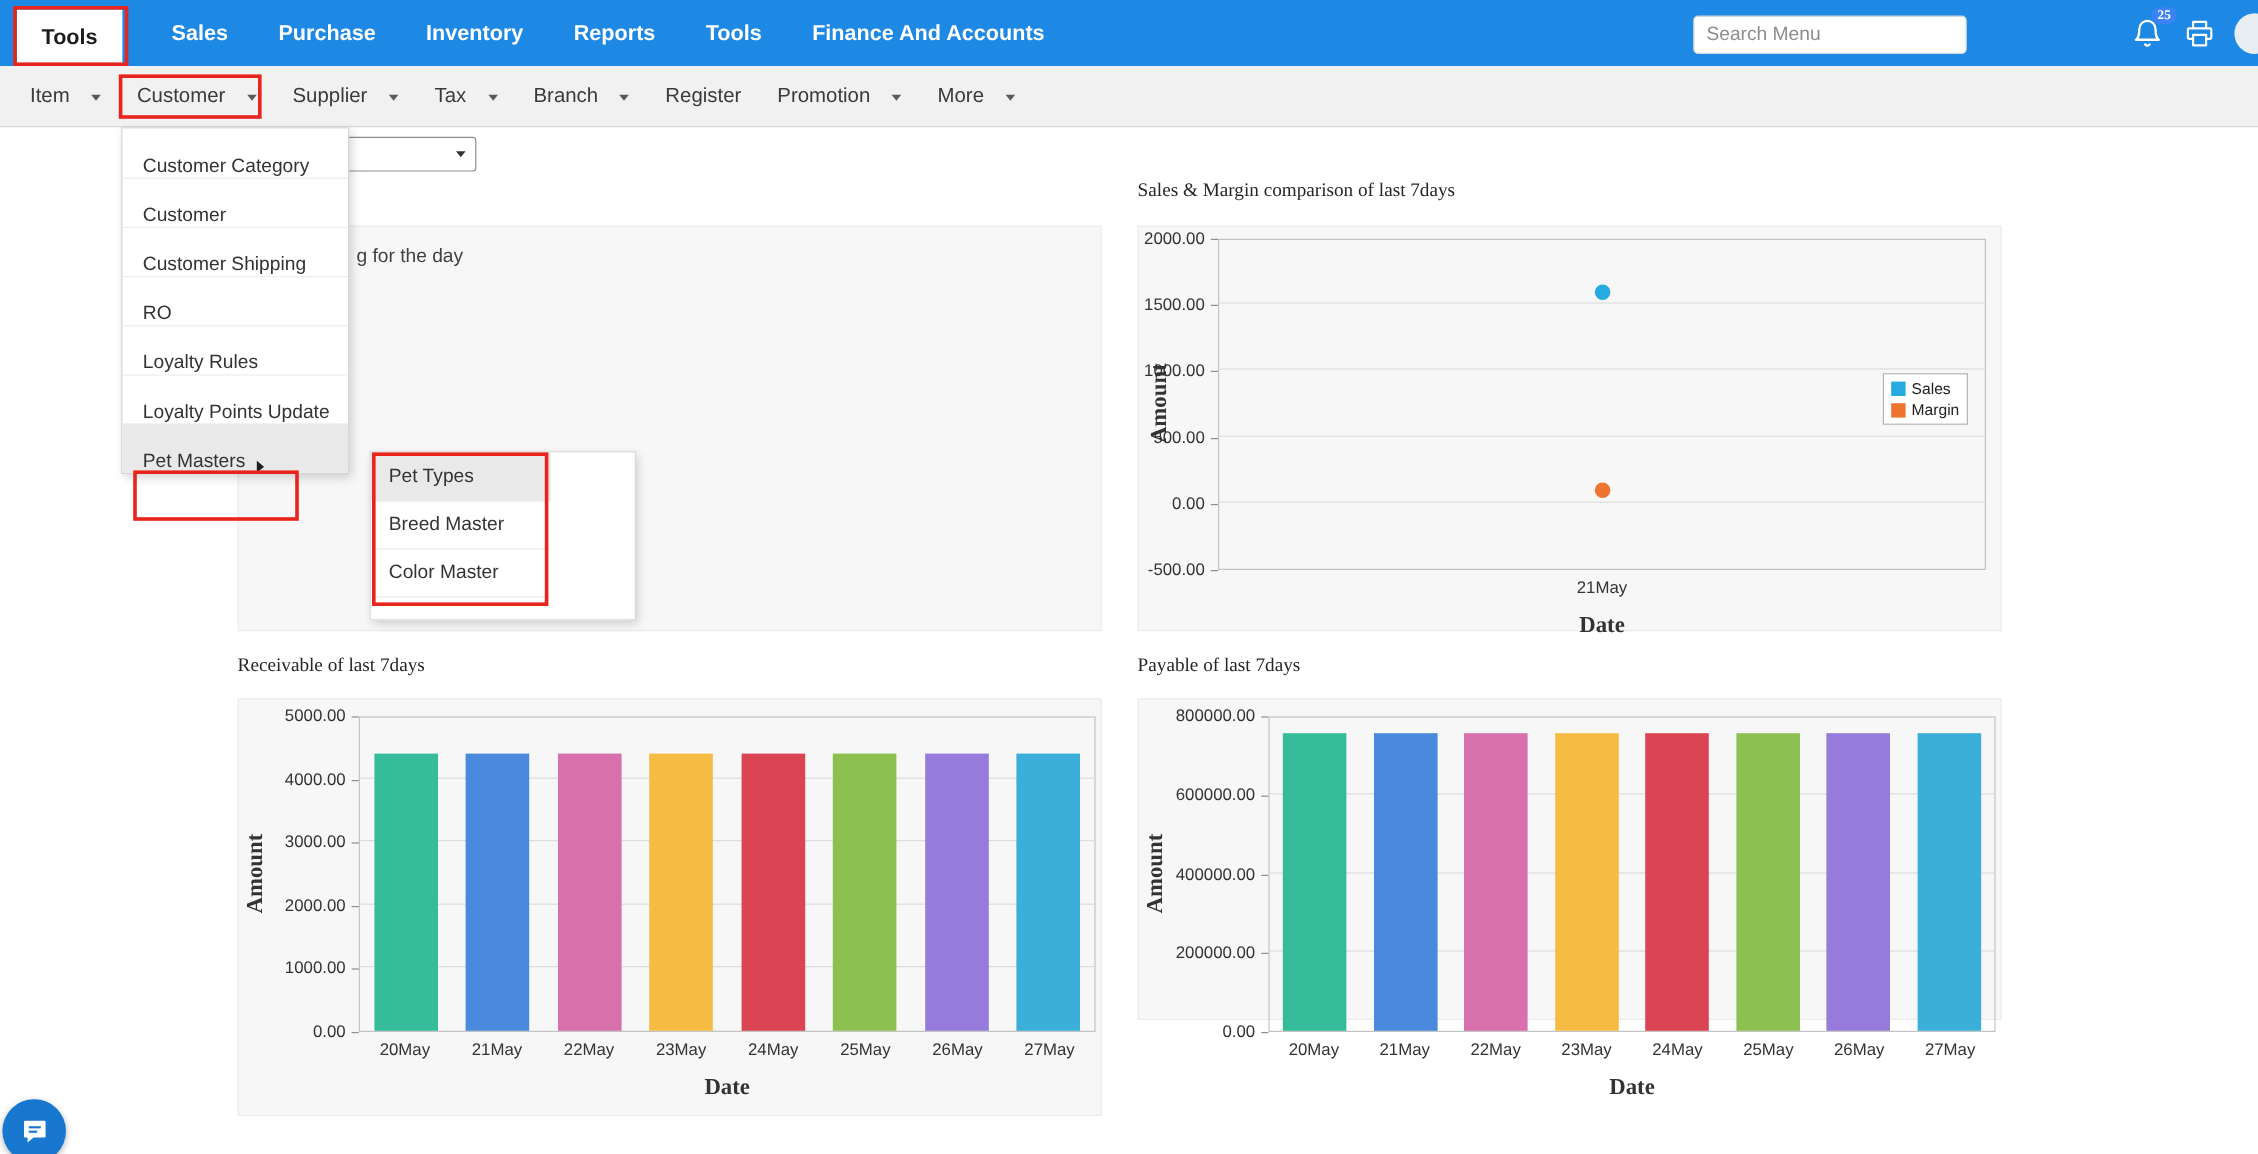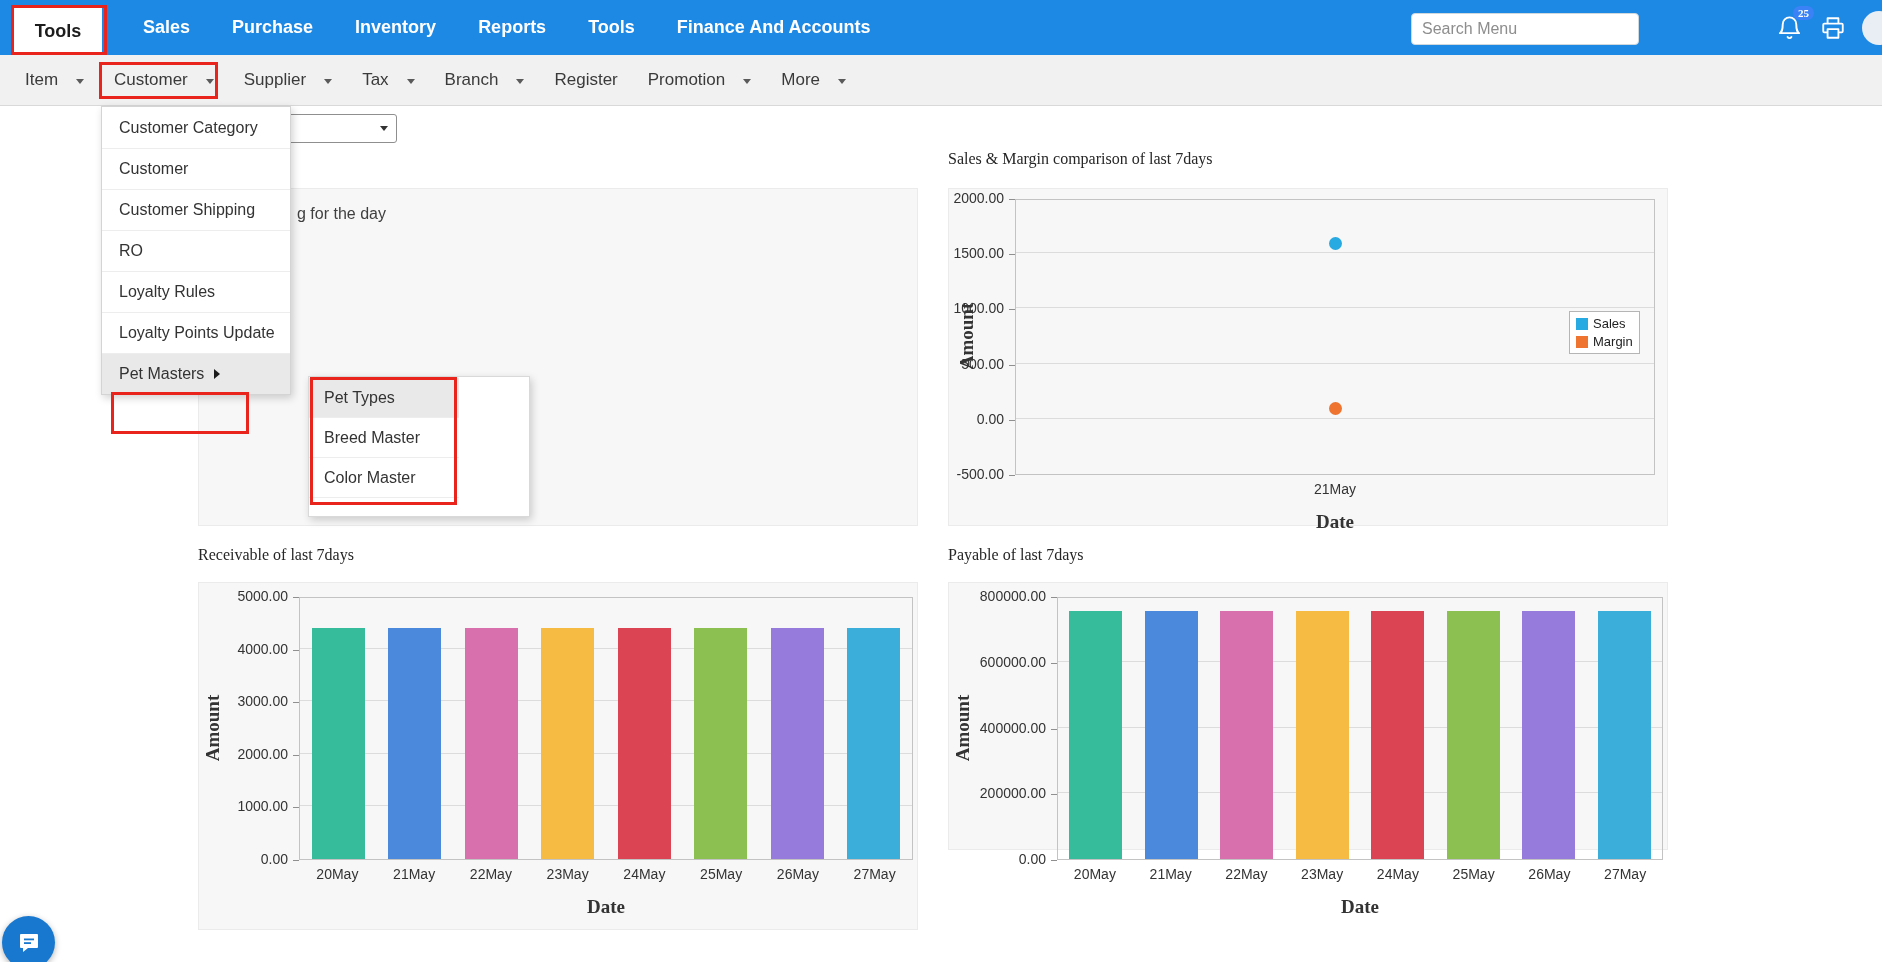--- a/index.html
+++ b/index.html
@@ -27,21 +27,21 @@
   
   .menubar{position:absolute;left:0;top:55px;width:1882px;height:51px;background:#f1f1f1;
     border-bottom:1px solid #d9d9d9;display:flex;align-items:center;padding-left:25px;gap:30px;z-index:9;}
   .mb-item{font-size:17px;color:#3a3a3a;display:flex;align-items:center;gap:18px;cursor:pointer;white-space:nowrap;}
   .caret{width:0;height:0;border-left:4.5px solid transparent;border-right:4.5px solid transparent;
     border-top:5.5px solid #5a5a5a;margin-top:2px;}
 
   
   .dropdown{position:absolute;left:101px;top:106px;width:190px;background:#fff;
     border:1px solid #d4d4d4;box-shadow:2px 3px 8px rgba(0,0,0,.18);z-index:20;}
-  .dd-item{height:41px;display:flex;align-items:center;padding-left:17px;font-size:16px;color:#333;
+  .dd-item{height:41px;display:flex;align-items:flex-end;padding-left:17px;font-size:16px;color:#333;
     border-top:1px solid #ededed;cursor:pointer;}
   .dd-item:first-child{border-top:none;}
   .dd-item.hl{background:#e9e9e9;}
   .dd-arrow{margin-left:10px;width:0;height:0;border-top:5px solid transparent;
     border-bottom:5px solid transparent;border-left:6.5px solid #1c1c1c;}
   .submenu{position:absolute;left:308px;top:376px;width:222px;height:141px;background:#fff;
     border:1px solid #d9d9d9;box-shadow:2px 3px 8px rgba(0,0,0,.18);z-index:21;padding-top:1px;}
   .sm-item{width:150px;height:40px;display:flex;align-items:center;padding-left:15px;
     font-size:16px;color:#333;border-bottom:1px solid #ededed;cursor:pointer;}
   .sm-item.hl{background:#e9e9e9;}

